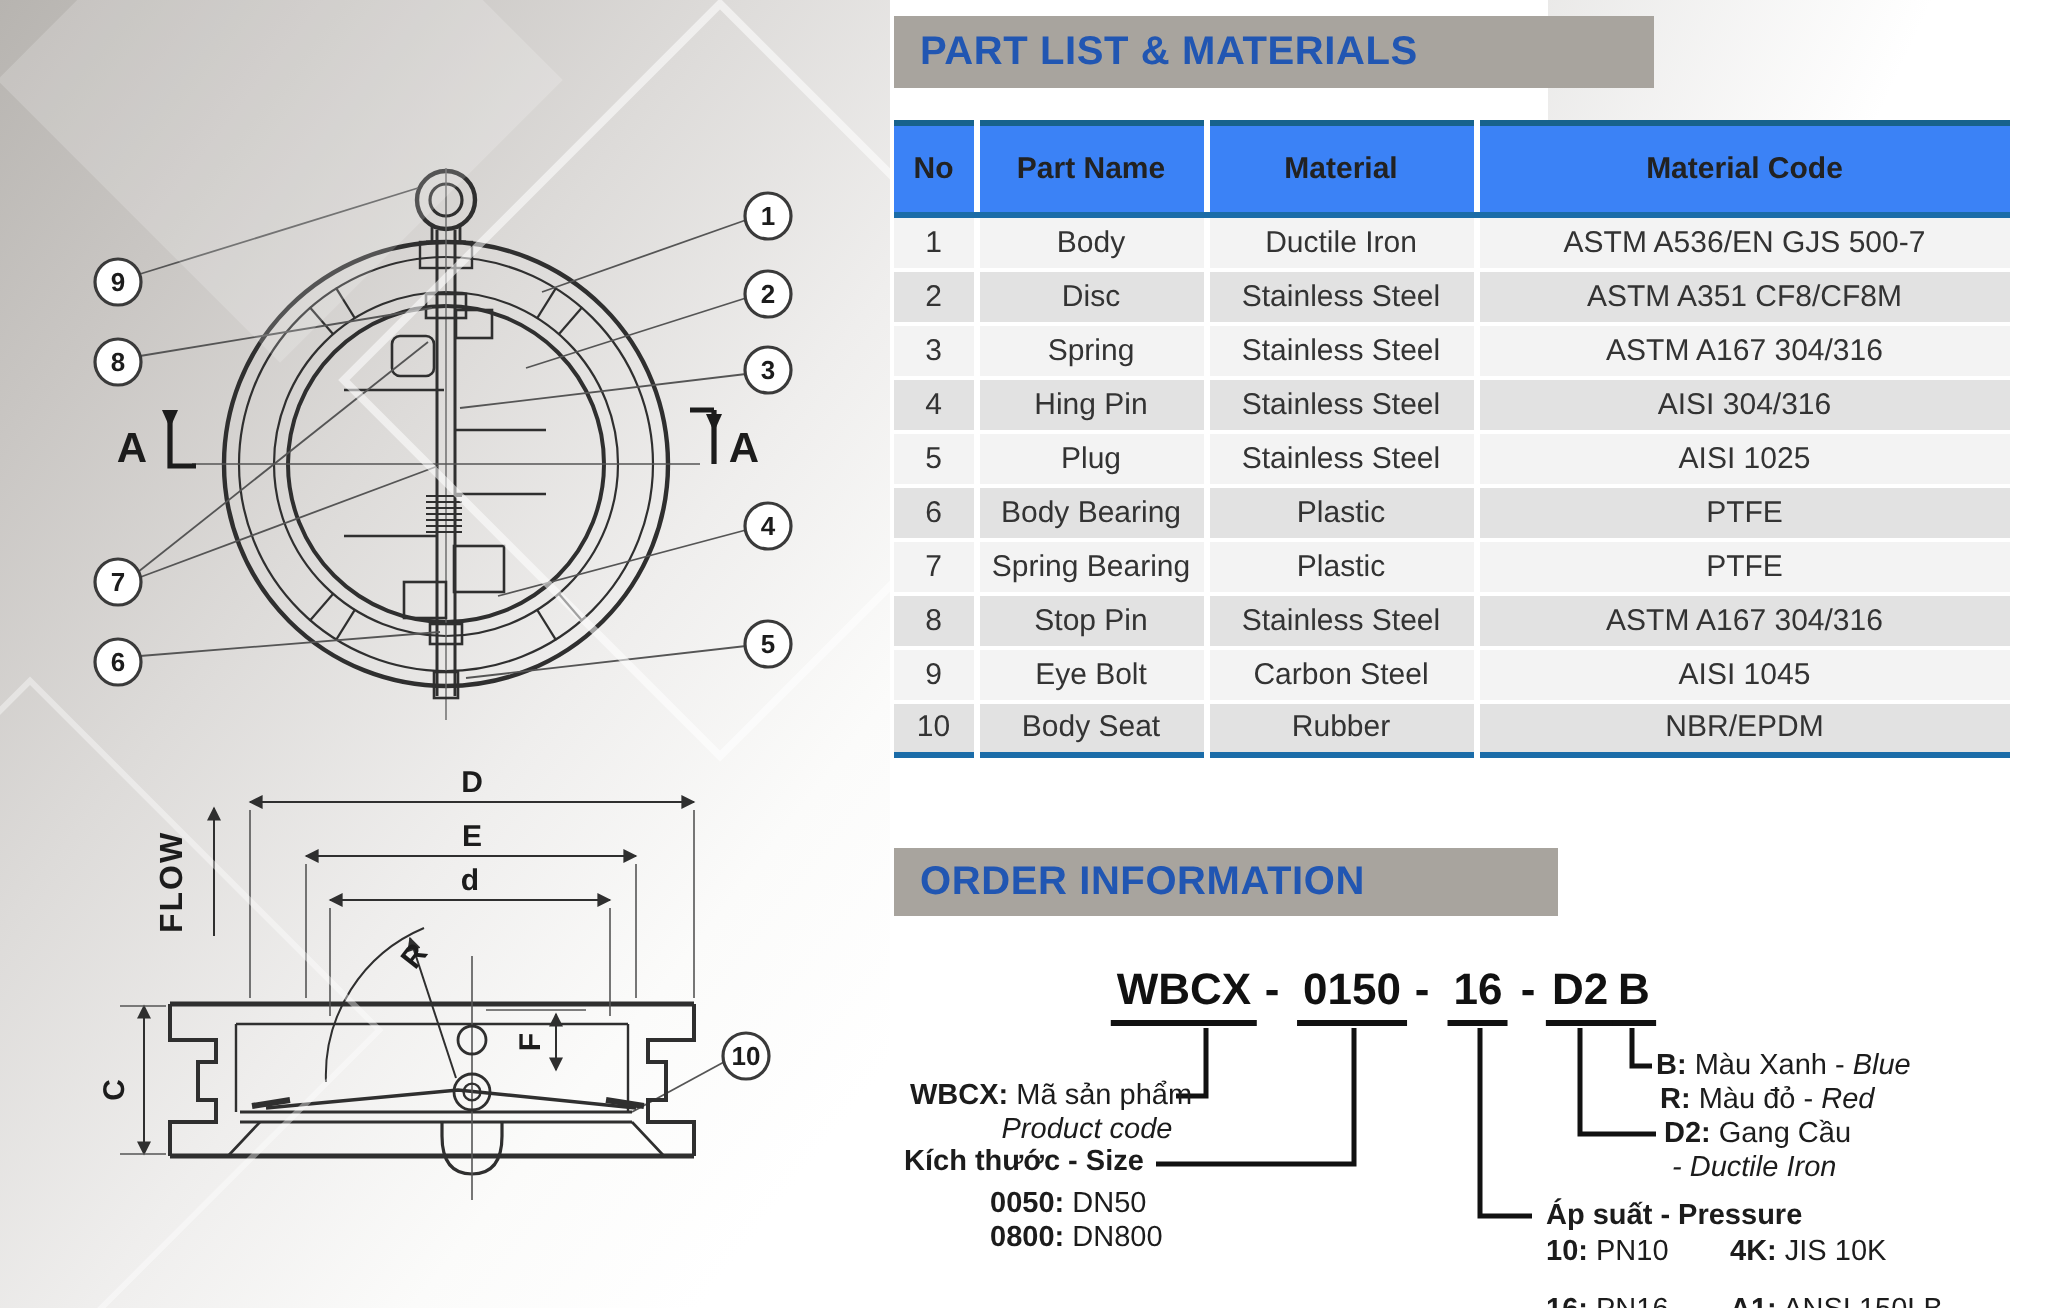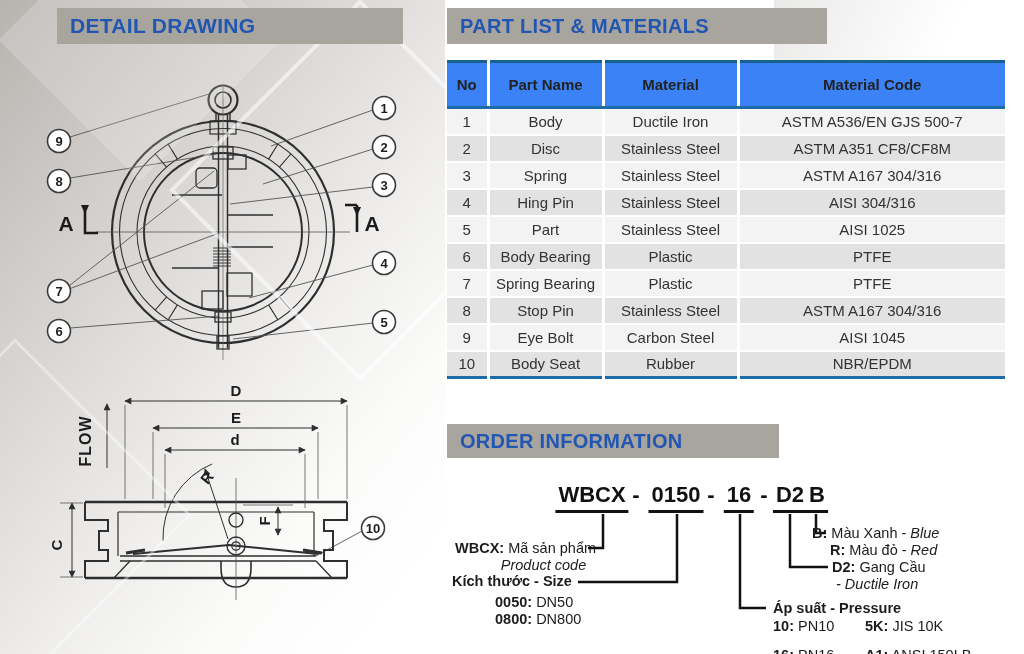--- a/index.html
+++ b/index.html
@@ -225,23 +225,20 @@
         <text class="dim" x="236" y="396">D</text>
         <text class="dim" x="236" y="423">E</text>
         <text class="dim" x="235" y="445">d</text>
         <text class="dim" x="211" y="481" transform="rotate(-52 211 481)">R</text>
         <text class="dim" x="270" y="521" transform="rotate(-90 270 521)">F</text>
         <text class="dim" x="62" y="545" transform="rotate(-90 62 545)">C</text>
         <text class="flow-t" x="91" y="441" transform="rotate(-90 91 441)">FLOW</text>
       </g>
     </svg>
 
-    <div class="bar bar-left">
-      <span>DETAIL DRAWING</span>
-    </div>
   </section>
 
   <div class="streak"></div>
 
   <div class="bar bar-parts">
     <span>PART LIST &amp; MATERIALS</span>
   </div>
 
   <table class="parts">
     <colgroup>
@@ -278,21 +275,21 @@
           <td>ASTM A167 304/316</td>
         </tr>
       <tr>
           <td>4</td>
           <td>Hing Pin</td>
           <td>Stainless Steel</td>
           <td>AISI 304/316</td>
         </tr>
       <tr>
           <td>5</td>
-          <td>Part</td>
+          <td>Plug</td>
           <td>Stainless Steel</td>
           <td>AISI 1025</td>
         </tr>
       <tr>
           <td>6</td>
           <td>Body Bearing</td>
           <td>Plastic</td>
           <td>PTFE</td>
         </tr>
       <tr>
@@ -363,26 +360,26 @@
     </div>
     <div class="olabel" style="left:48px; top:151px;">
       <b>0800:</b> <span>DN800</span>
     </div>
 
     <div class="olabel" style="left:326px; top:140px;">
       <b>Áp suất - Pressure</b>
     </div>
     <div class="olabel pgrid" style="left:326px; top:158px;gap:12px;">
       <span><b>10:</b> <span>PN10</span></span>
-      <span><b>5K:</b> <span>JIS 10K</span></span>
+      <span><b>4K:</b> <span>JIS 10K</span></span>
       <span><b>16:</b> <span>PN16</span></span>
       <span><b>A1:</b> <span>ANSI 150LB</span></span>
     </div>
 
-    <div class="olabel" style="left:365px; top:65px;">
+    <div class="olabel" style="left:381px; top:65px;">
       <b>B:</b> <span>Màu Xanh -</span> <i>Blue</i>
     </div>
     <div class="olabel" style="left:383px; top:82px;">
       <b>R:</b> <span>Màu đỏ -</span> <i>Red</i>
     </div>
     <div class="olabel" style="left:385px; top:99px;">
       <b>D2:</b> <span>Gang Cầu</span>
     </div>
     <div class="olabel" style="left:389px; top:116px;">
       <i>- Ductile Iron</i>

